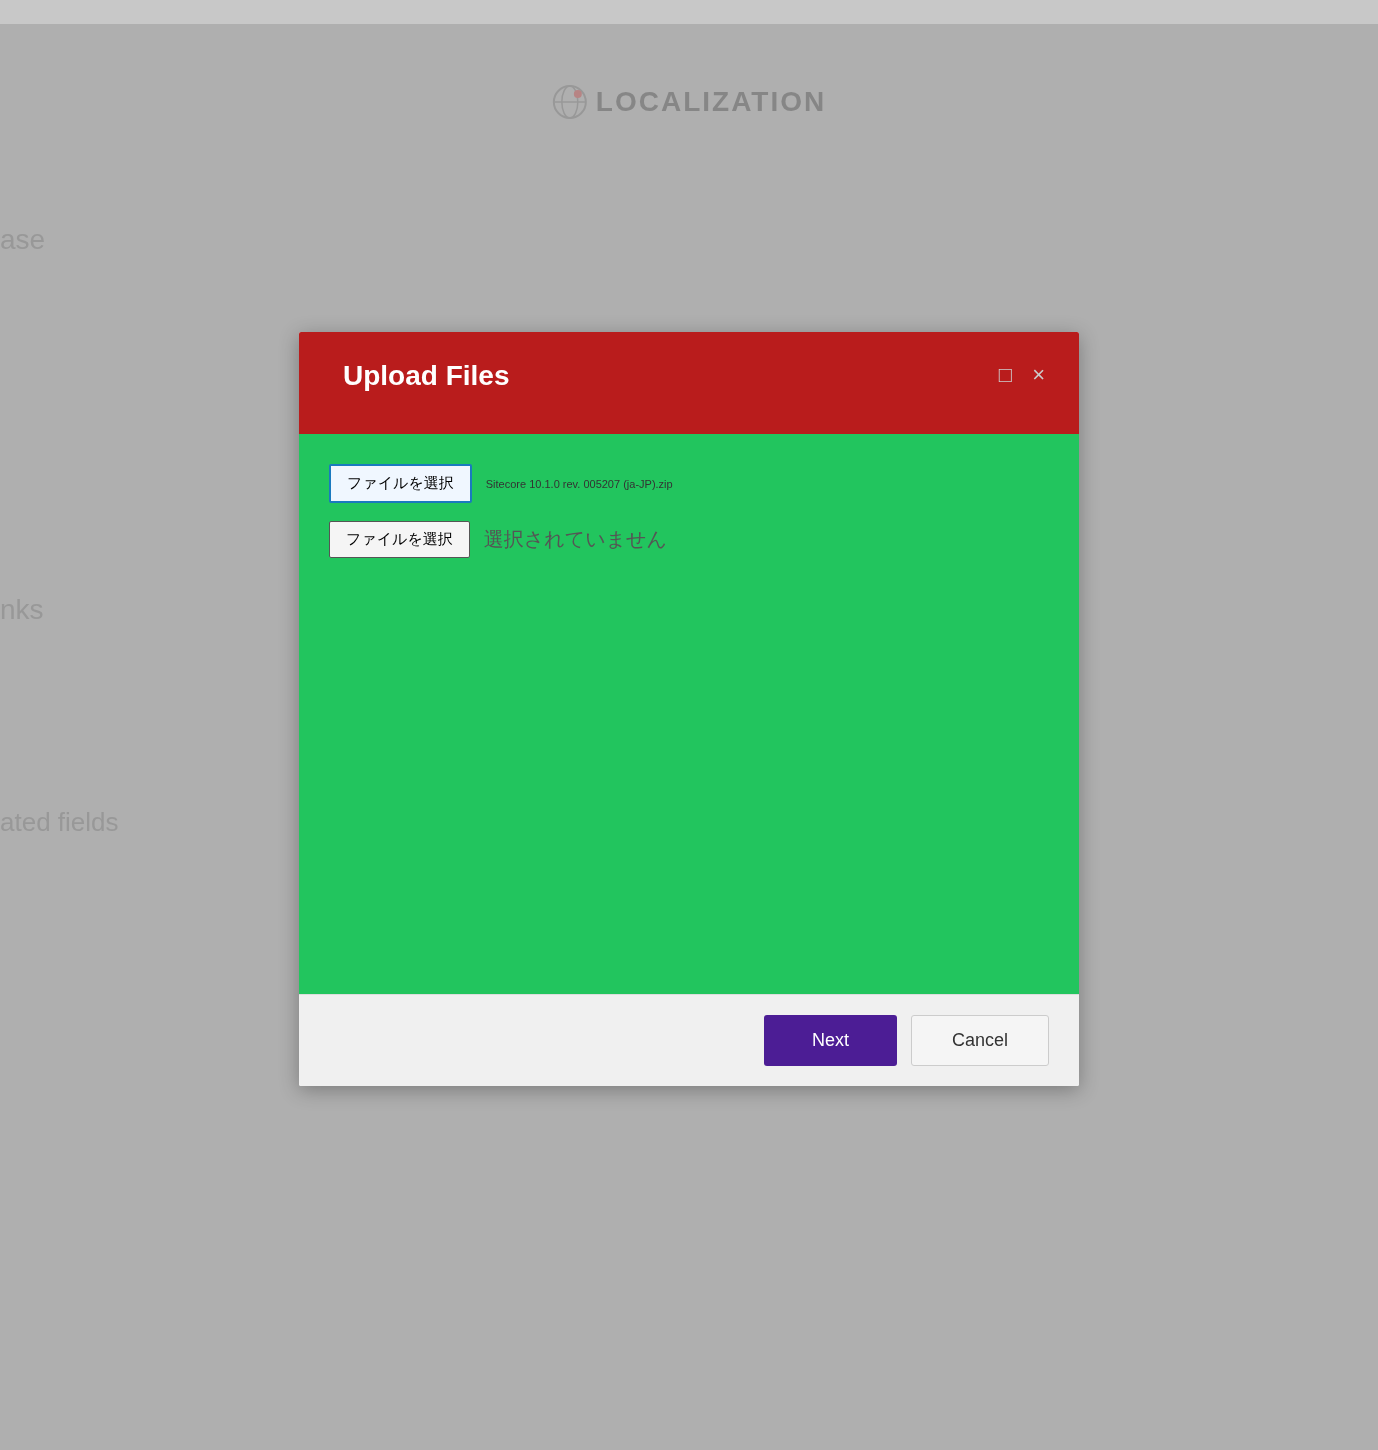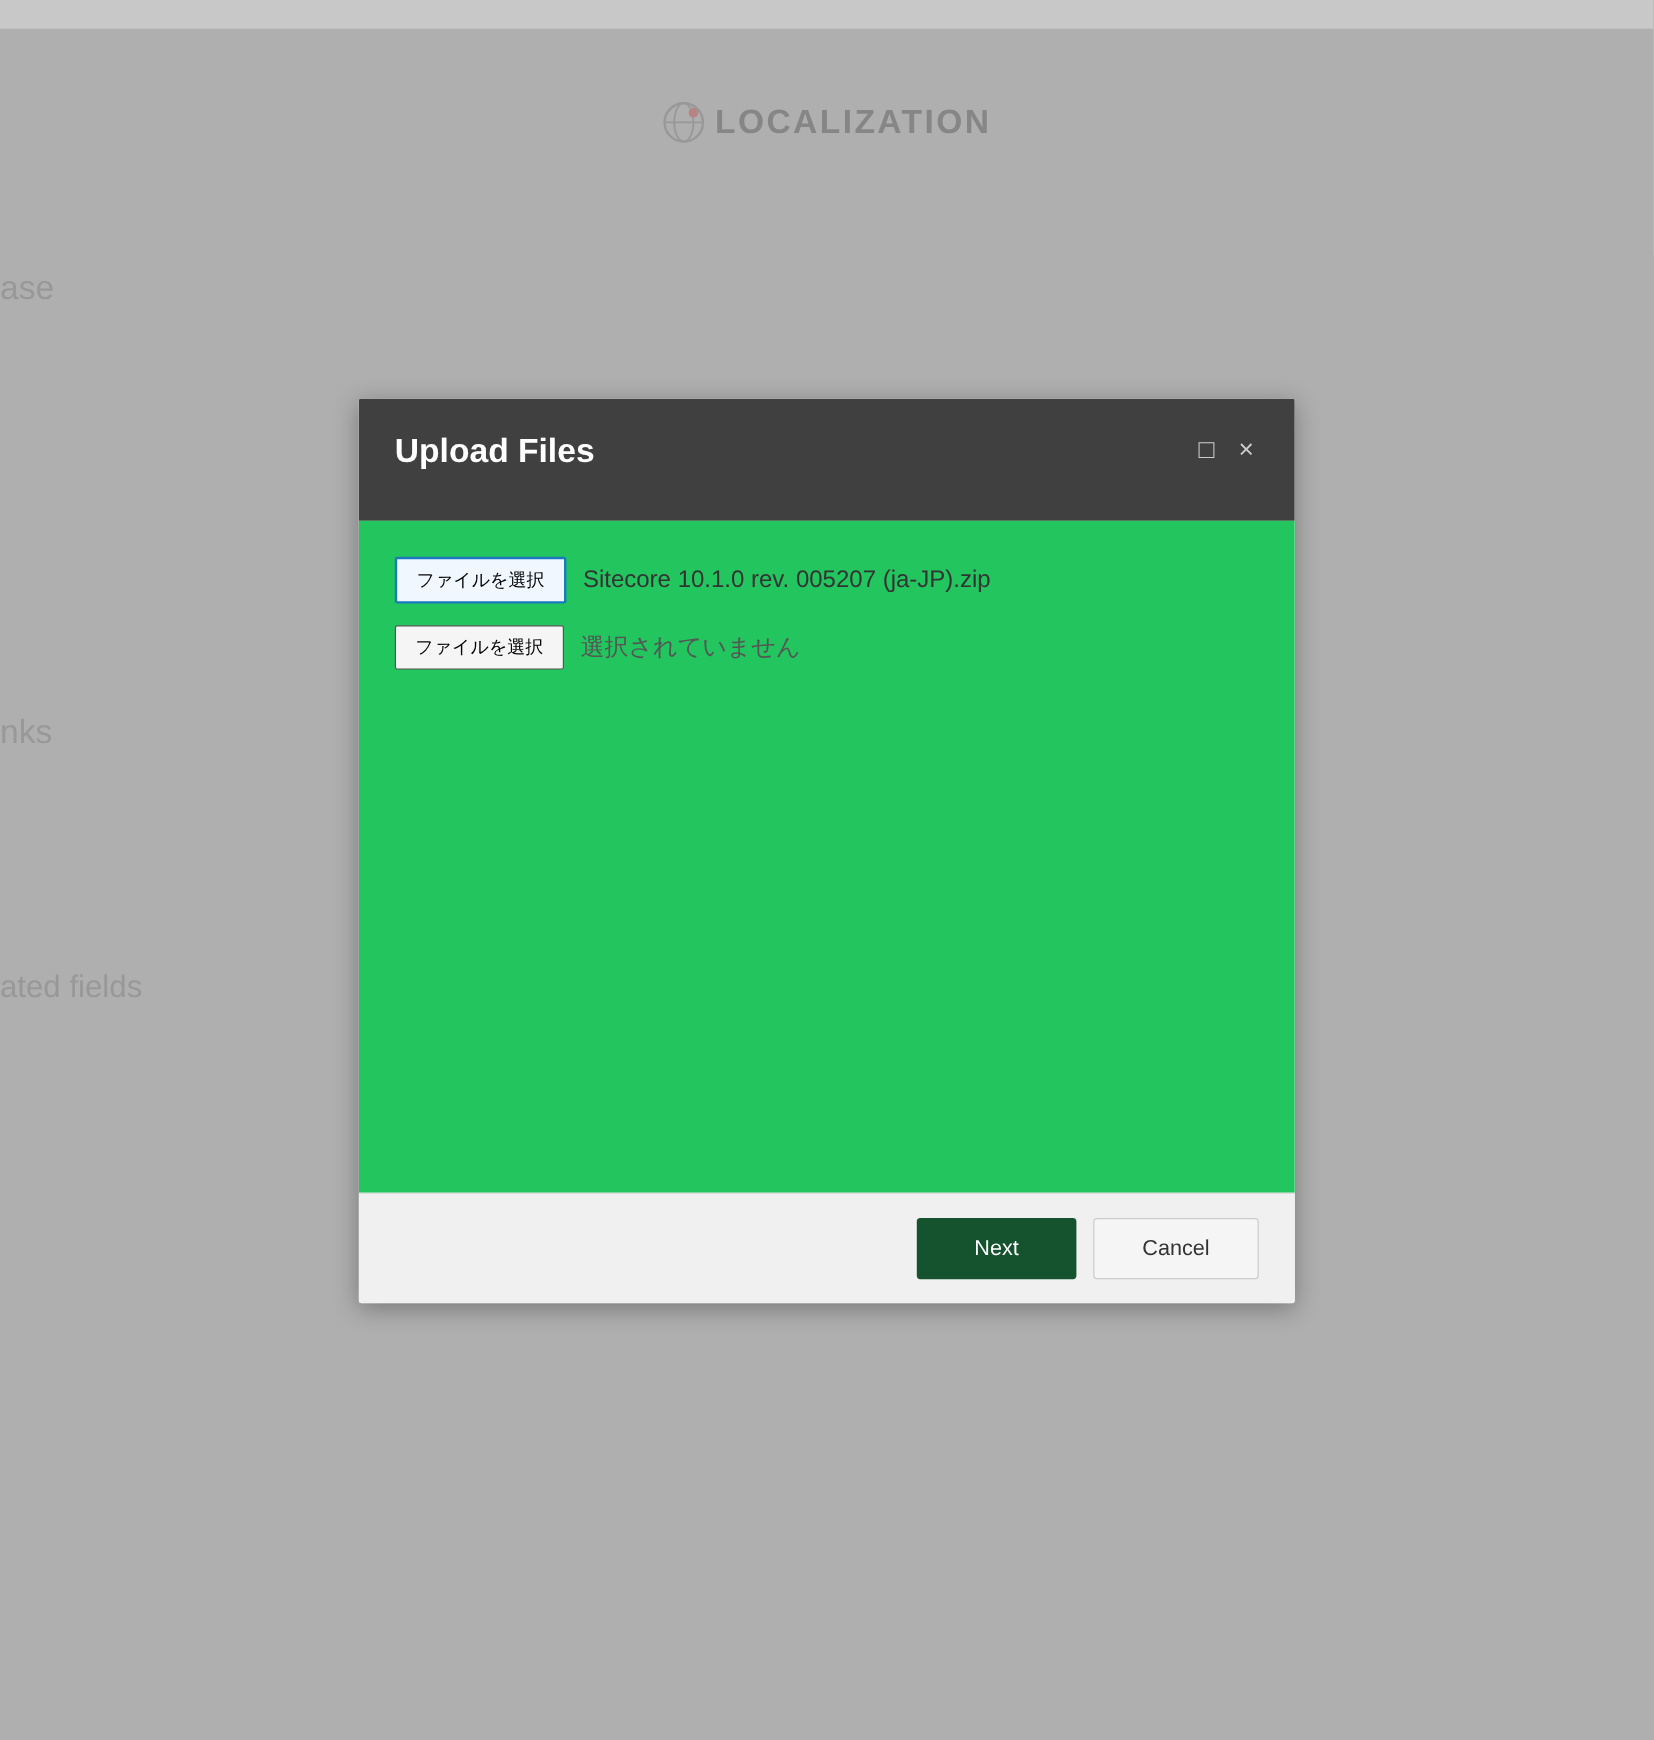--- a/index.html
+++ b/index.html
@@ -96,22 +96,22 @@
       background: #fff;
       border-radius: 2px;
       box-shadow: 0 4px 20px rgba(0,0,0,0.3);
       overflow: hidden;
       position: relative;
       top: -40px;
     }
 
     
     .modal-header {
-      background-color: #404040;
-      padding: 28px 30px 28px 30px;
+      background-color: #b91c1c;
+      padding: 28px 30px 28px 44px;
       color: #fff;
     }
 
     .modal-header-top {
       display: flex;
       align-items: flex-start;
       justify-content: space-between;
       margin-bottom: 14px;
     }
 
@@ -169,41 +169,41 @@
       text-align: center;
     }
 
     .file-choose-btn.selected {
       border: 2px solid #1a7abf;
       background: #f0f7ff;
       color: #000;
     }
 
     .file-name-text {
-      font-size: 20px;
+      font-size: 11px;
       color: #333;
     }
 
     .file-name-empty {
       font-size: 20px;
       color: #555;
     }
 
     
     .modal-footer {
       background: #f0f0f0;
       padding: 20px 30px;
       display: flex;
       justify-content: flex-end;
       gap: 14px;
       border-top: 1px solid #ddd;
     }
 
     .btn-next {
-      background-color: #14532d;
+      background-color: #4c1d95;
       color: #fff;
       border: none;
       padding: 14px 48px;
       font-size: 18px;
       cursor: pointer;
       border-radius: 3px;
       min-width: 120px;
     }
 
     .btn-cancel {

